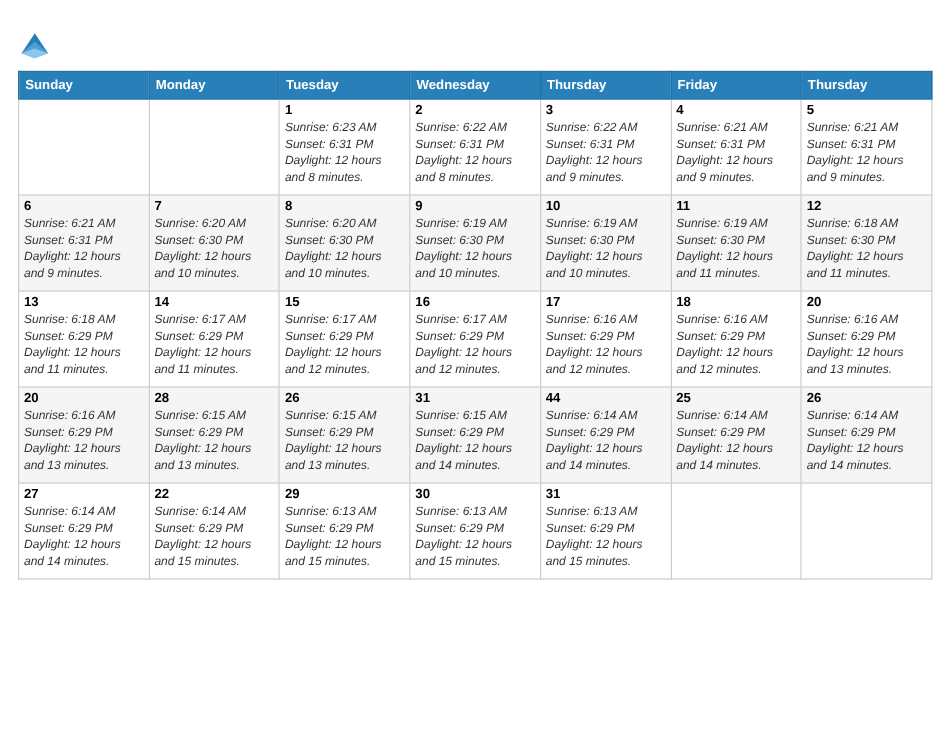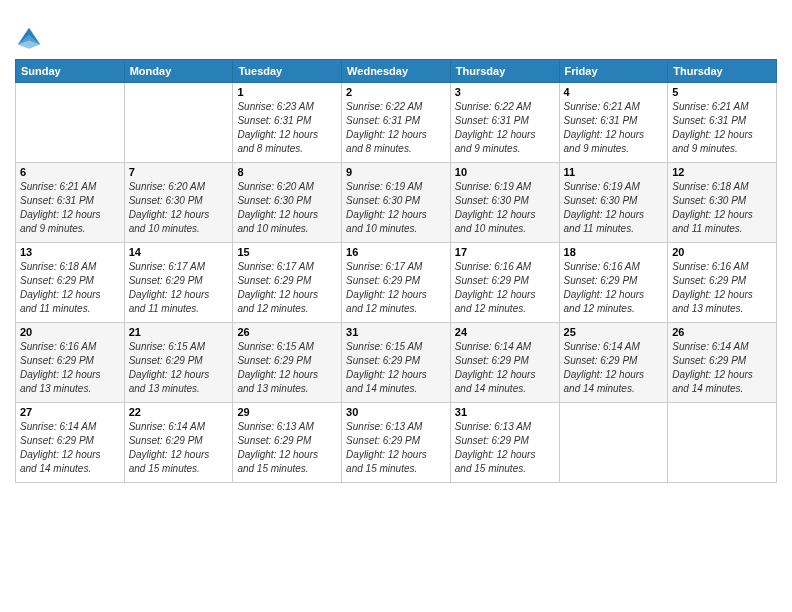--- a/index.html
+++ b/index.html
@@ -245,39 +245,39 @@
           </td>
         </tr>
         <tr>
           <td>
             <span class="day-number">20</span>
             <div class="day-info" style="white-space: pre-line;">Sunrise: 6:16 AM
 Sunset: 6:29 PM
 Daylight: 12 hours and 13 minutes.</div>
           </td>
           <td>
-            <span class="day-number">21</span>
+            <span class="day-number">28</span>
             <div class="day-info" style="white-space: pre-line;">Sunrise: 6:15 AM
 Sunset: 6:29 PM
 Daylight: 12 hours and 13 minutes.</div>
           </td>
           <td>
             <span class="day-number">26</span>
             <div class="day-info" style="white-space: pre-line;">Sunrise: 6:15 AM
 Sunset: 6:29 PM
 Daylight: 12 hours and 13 minutes.</div>
           </td>
           <td>
             <span class="day-number">31</span>
             <div class="day-info" style="white-space: pre-line;">Sunrise: 6:15 AM
 Sunset: 6:29 PM
 Daylight: 12 hours and 14 minutes.</div>
           </td>
           <td>
-            <span class="day-number">24</span>
+            <span class="day-number">44</span>
             <div class="day-info" style="white-space: pre-line;">Sunrise: 6:14 AM
 Sunset: 6:29 PM
 Daylight: 12 hours and 14 minutes.</div>
           </td>
           <td>
             <span class="day-number">25</span>
             <div class="day-info" style="white-space: pre-line;">Sunrise: 6:14 AM
 Sunset: 6:29 PM
 Daylight: 12 hours and 14 minutes.</div>
           </td>

